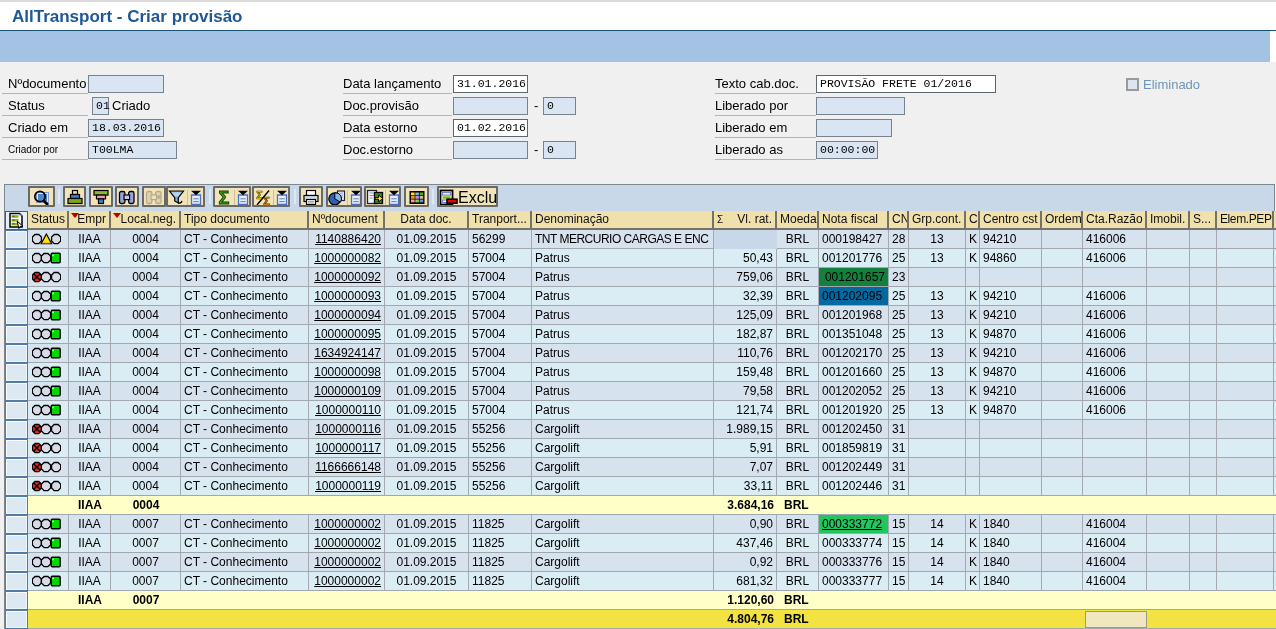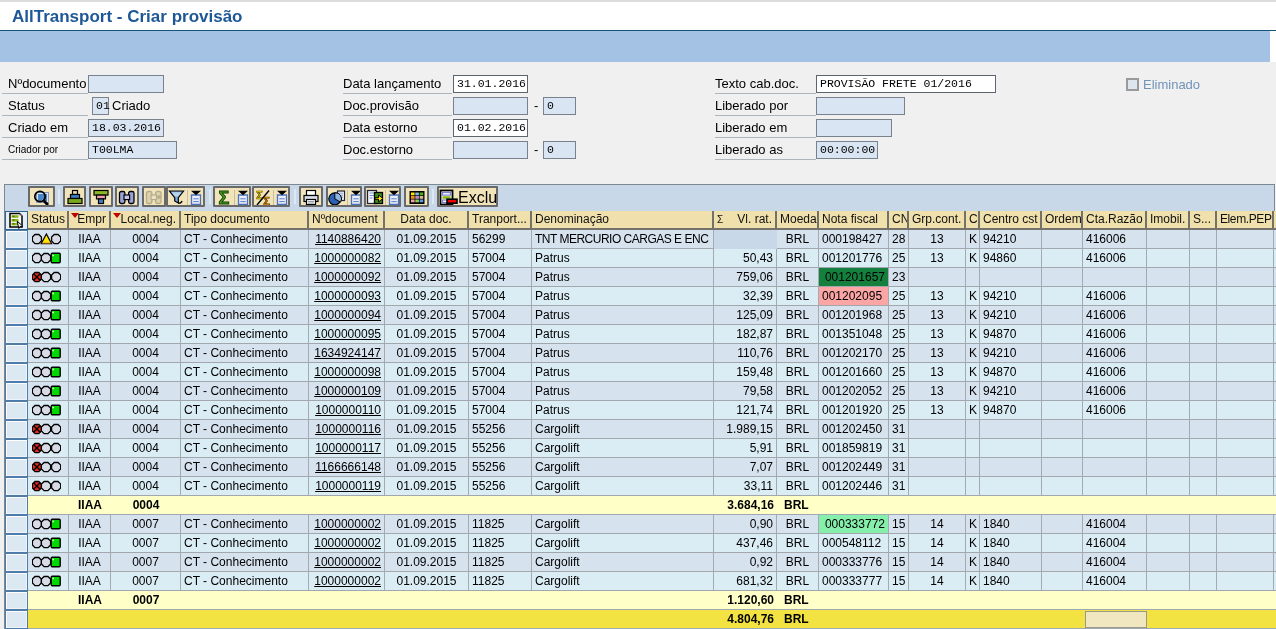--- a/index.html
+++ b/index.html
@@ -280,21 +280,21 @@
     </svg></div>
 <div class="cell" style="left:69px;top:287px;width:42px;height:19px;background:#daecf4;text-align:center;">IIAA</div>
 <div class="cell" style="left:111px;top:287px;width:70px;height:19px;background:#daecf4;text-align:center;">0004</div>
 <div class="cell" style="left:181px;top:287px;width:128px;height:19px;background:#daecf4;text-align:left;">CT - Conhecimento</div>
 <div class="cell" style="left:309px;top:287px;width:76px;height:19px;background:#daecf4;text-align:right;"><span style="position:static;text-decoration:underline">1000000093</span></div>
 <div class="cell" style="left:385px;top:287px;width:84px;height:19px;background:#daecf4;text-align:center;">01.09.2015</div>
 <div class="cell" style="left:469px;top:287px;width:63px;height:19px;background:#daecf4;text-align:left;">57004</div>
 <div class="cell" style="left:532px;top:287px;width:182px;height:19px;background:#daecf4;text-align:left;">Patrus</div>
 <div class="cell" style="left:714px;top:287px;width:63px;height:19px;background:#daecf4;text-align:right;">32,39</div>
 <div class="cell" style="left:777px;top:287px;width:42px;height:19px;background:#daecf4;text-align:center;">BRL</div>
-<div class="cell" style="left:819px;top:287px;width:70px;height:19px;background:#fca5a5;text-align:left;">001202095</div>
+<div class="cell" style="left:819px;top:287px;width:70px;height:19px;background:#0369a1;text-align:left;">001202095</div>
 <div class="cell" style="left:889px;top:287px;width:20px;height:19px;background:#daecf4;text-align:left;">25</div>
 <div class="cell" style="left:909px;top:287px;width:57px;height:19px;background:#daecf4;text-align:center;">13</div>
 <div class="cell" style="left:966px;top:287px;width:14px;height:19px;background:#daecf4;text-align:left;">K</div>
 <div class="cell" style="left:980px;top:287px;width:62px;height:19px;background:#daecf4;text-align:left;">94210</div>
 <div class="cell" style="left:1042px;top:287px;width:41px;height:19px;background:#daecf4;text-align:left;"></div>
 <div class="cell" style="left:1083px;top:287px;width:64px;height:19px;background:#daecf4;text-align:left;">416006</div>
 <div class="cell" style="left:1147px;top:287px;width:43px;height:19px;background:#daecf4;text-align:left;"></div>
 <div class="cell" style="left:1190px;top:287px;width:27px;height:19px;background:#daecf4;text-align:left;"></div>
 <div class="cell" style="left:1217px;top:287px;width:57px;height:19px;background:#daecf4;text-align:left;"></div>
 <div class="cell" style="left:1274px;top:287px;width:2px;height:19px;background:#daecf4;text-align:left;border-right:none;"></div>
@@ -583,21 +583,21 @@
     </svg></div>
 <div class="cell" style="left:69px;top:515px;width:42px;height:19px;background:#d7e2ef;text-align:center;">IIAA</div>
 <div class="cell" style="left:111px;top:515px;width:70px;height:19px;background:#d7e2ef;text-align:center;">0007</div>
 <div class="cell" style="left:181px;top:515px;width:128px;height:19px;background:#d7e2ef;text-align:left;">CT - Conhecimento</div>
 <div class="cell" style="left:309px;top:515px;width:76px;height:19px;background:#d7e2ef;text-align:right;"><span style="position:static;text-decoration:underline">1000000002</span></div>
 <div class="cell" style="left:385px;top:515px;width:84px;height:19px;background:#d7e2ef;text-align:center;">01.09.2015</div>
 <div class="cell" style="left:469px;top:515px;width:63px;height:19px;background:#d7e2ef;text-align:left;">11825</div>
 <div class="cell" style="left:532px;top:515px;width:182px;height:19px;background:#d7e2ef;text-align:left;">Cargolift</div>
 <div class="cell" style="left:714px;top:515px;width:63px;height:19px;background:#d7e2ef;text-align:right;">0,90</div>
 <div class="cell" style="left:777px;top:515px;width:42px;height:19px;background:#d7e2ef;text-align:center;">BRL</div>
-<div class="cell" style="left:819px;top:515px;width:70px;height:19px;background:#86efac;text-align:right;">000333772</div>
+<div class="cell" style="left:819px;top:515px;width:70px;height:19px;background:#22c55e;text-align:left;text-decoration:underline;">000333772</div>
 <div class="cell" style="left:889px;top:515px;width:20px;height:19px;background:#d7e2ef;text-align:left;">15</div>
 <div class="cell" style="left:909px;top:515px;width:57px;height:19px;background:#d7e2ef;text-align:center;">14</div>
 <div class="cell" style="left:966px;top:515px;width:14px;height:19px;background:#d7e2ef;text-align:left;">K</div>
 <div class="cell" style="left:980px;top:515px;width:62px;height:19px;background:#d7e2ef;text-align:left;">1840</div>
 <div class="cell" style="left:1042px;top:515px;width:41px;height:19px;background:#d7e2ef;text-align:left;"></div>
 <div class="cell" style="left:1083px;top:515px;width:64px;height:19px;background:#d7e2ef;text-align:left;">416004</div>
 <div class="cell" style="left:1147px;top:515px;width:43px;height:19px;background:#d7e2ef;text-align:left;"></div>
 <div class="cell" style="left:1190px;top:515px;width:27px;height:19px;background:#d7e2ef;text-align:left;"></div>
 <div class="cell" style="left:1217px;top:515px;width:57px;height:19px;background:#d7e2ef;text-align:left;"></div>
 <div class="cell" style="left:1274px;top:515px;width:2px;height:19px;background:#d7e2ef;text-align:left;border-right:none;"></div>
@@ -610,21 +610,21 @@
     </svg></div>
 <div class="cell" style="left:69px;top:534px;width:42px;height:19px;background:#daecf4;text-align:center;">IIAA</div>
 <div class="cell" style="left:111px;top:534px;width:70px;height:19px;background:#daecf4;text-align:center;">0007</div>
 <div class="cell" style="left:181px;top:534px;width:128px;height:19px;background:#daecf4;text-align:left;">CT - Conhecimento</div>
 <div class="cell" style="left:309px;top:534px;width:76px;height:19px;background:#daecf4;text-align:right;"><span style="position:static;text-decoration:underline">1000000002</span></div>
 <div class="cell" style="left:385px;top:534px;width:84px;height:19px;background:#daecf4;text-align:center;">01.09.2015</div>
 <div class="cell" style="left:469px;top:534px;width:63px;height:19px;background:#daecf4;text-align:left;">11825</div>
 <div class="cell" style="left:532px;top:534px;width:182px;height:19px;background:#daecf4;text-align:left;">Cargolift</div>
 <div class="cell" style="left:714px;top:534px;width:63px;height:19px;background:#daecf4;text-align:right;">437,46</div>
 <div class="cell" style="left:777px;top:534px;width:42px;height:19px;background:#daecf4;text-align:center;">BRL</div>
-<div class="cell" style="left:819px;top:534px;width:70px;height:19px;background:#daecf4;text-align:left;">000548112</div>
+<div class="cell" style="left:819px;top:534px;width:70px;height:19px;background:#daecf4;text-align:left;">000333774</div>
 <div class="cell" style="left:889px;top:534px;width:20px;height:19px;background:#daecf4;text-align:left;">15</div>
 <div class="cell" style="left:909px;top:534px;width:57px;height:19px;background:#daecf4;text-align:center;">14</div>
 <div class="cell" style="left:966px;top:534px;width:14px;height:19px;background:#daecf4;text-align:left;">K</div>
 <div class="cell" style="left:980px;top:534px;width:62px;height:19px;background:#daecf4;text-align:left;">1840</div>
 <div class="cell" style="left:1042px;top:534px;width:41px;height:19px;background:#daecf4;text-align:left;"></div>
 <div class="cell" style="left:1083px;top:534px;width:64px;height:19px;background:#daecf4;text-align:left;">416004</div>
 <div class="cell" style="left:1147px;top:534px;width:43px;height:19px;background:#daecf4;text-align:left;"></div>
 <div class="cell" style="left:1190px;top:534px;width:27px;height:19px;background:#daecf4;text-align:left;"></div>
 <div class="cell" style="left:1217px;top:534px;width:57px;height:19px;background:#daecf4;text-align:left;"></div>
 <div class="cell" style="left:1274px;top:534px;width:2px;height:19px;background:#daecf4;text-align:left;border-right:none;"></div>

